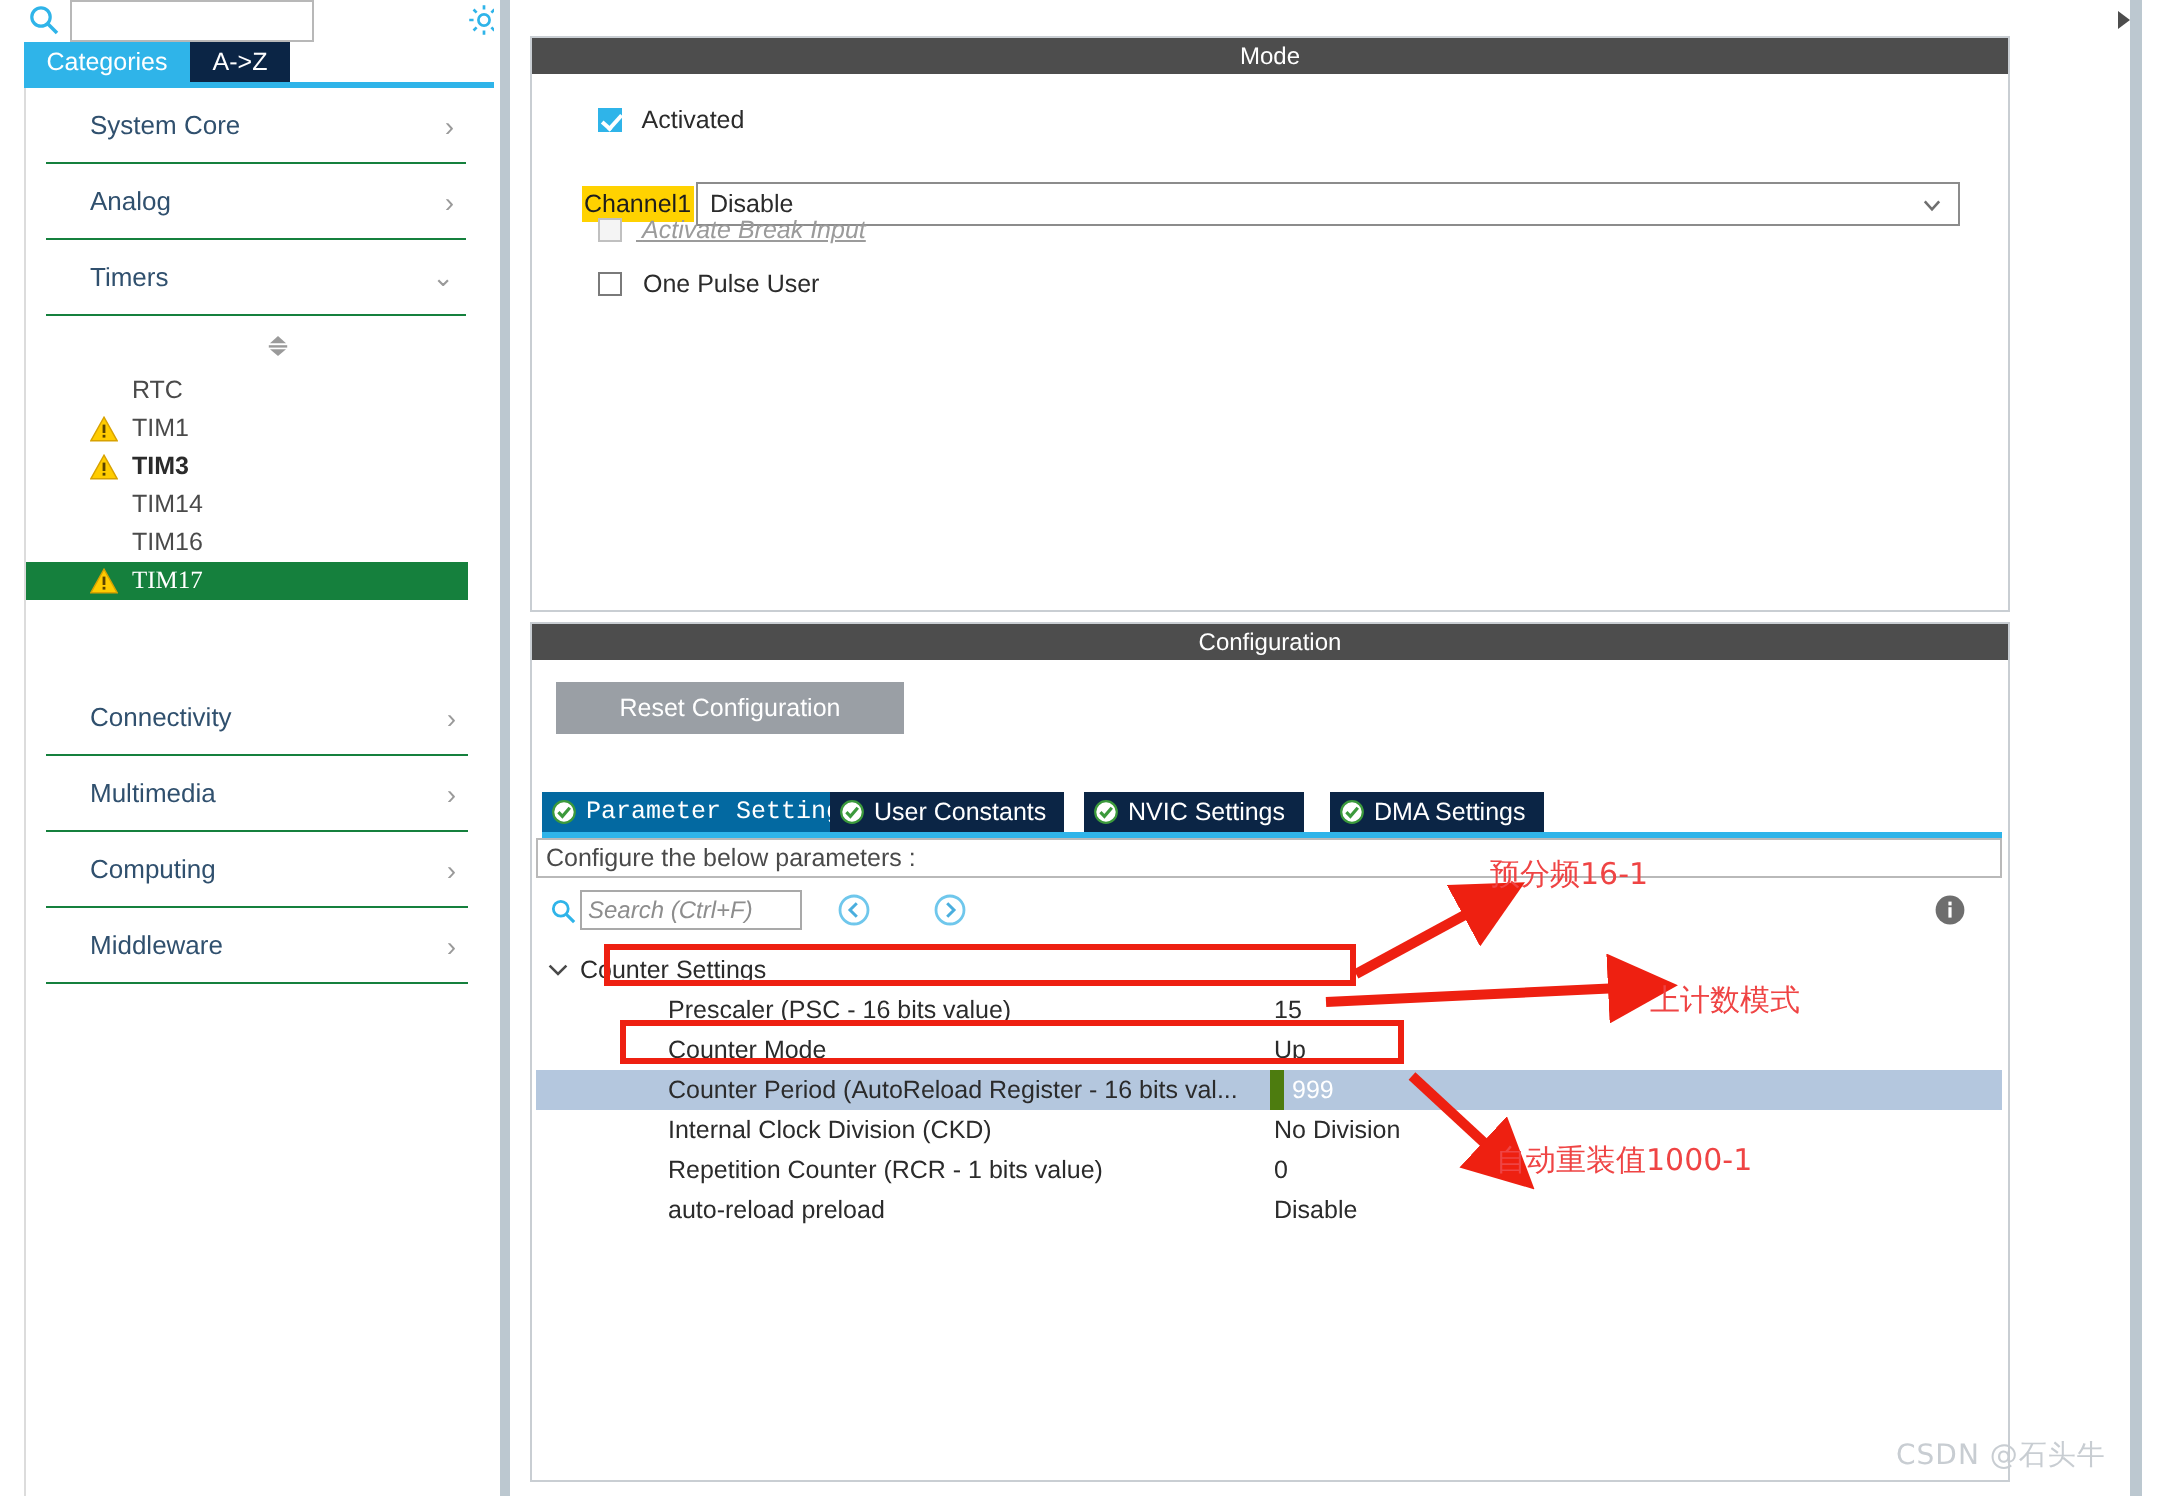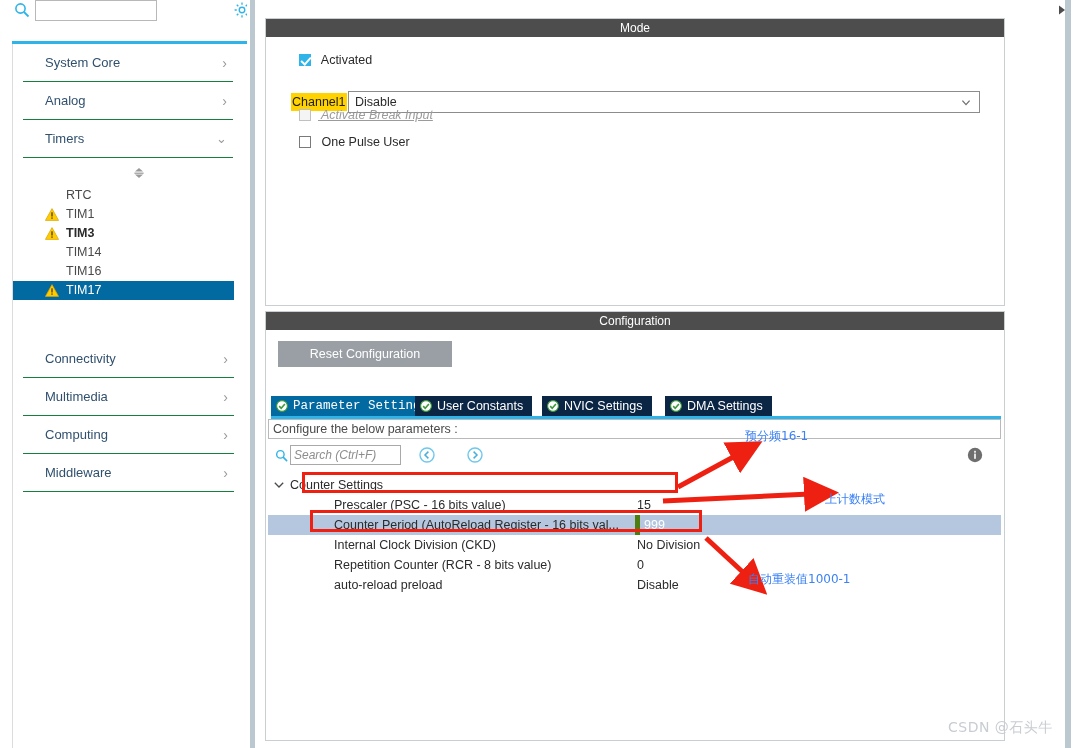--- a/index.html
+++ b/index.html
@@ -75,21 +75,21 @@
   }
   .timer-item {
     position: relative; height: 19px; line-height: 19px;
     padding-left: 53px; font-size: 12.5px; color: #4a4a4a;
     cursor: default;
   }
   .timer-item .warn {
     position: absolute; left: 32px; top: 3px; width: 14px; height: 13px;
   }
   .timer-item.selected {
-    background: #0369a1; color: #ffffff; width: 221px;
+    background: #15803d; color: #ffffff; width: 221px; font-family: Liberation Serif, serif;
   }
   .timer-item.underlined span.lbl { font-weight: bold; color:#2b2b2b;}
 
   
   #sb-scroll {
     position: absolute; left: 247px; top: 0; width: 8px; height: 748px;
     background: #ffffff;
   }
   #sb-scroll-thumb {
     position: absolute; left: 250px; top: 0; width: 5px; height: 748px;
@@ -218,27 +218,27 @@
   #tree-group .expander { position: absolute; left: 6px; top: 7px; width: 10px; height: 6px; }
   .prow {
     position: relative; height: 20px; line-height: 20px; font-size: 12.5px;
     color: #2b2b2b; cursor: default;
   }
   .prow .pname { position: absolute; left: 66px; top: 0; }
   .prow .pval  { position: absolute; left: 369px; top: 0; color: #2b2b2b; }
   .prow.sel { background: #b4c7de; }
   .prow.sel .pval {
     background: #b4c7de; color: #ffffff;
-    border-left: 5px solid #4d7c0f; padding-left: 4px; margin-left: -2px;
+    border-left: 7px solid #4d7c0f; padding-left: 4px; margin-left: -2px;
   }
 
   
   #anno { position: absolute; left: 0; top: 0; width: 1090px; height: 748px; pointer-events: none; }
   .anno-text {
-    position: absolute; color: #3b82f6; font-size: 12px;
+    position: absolute; color: #ef4444; font-size: 15px;
     font-family: "DejaVu Sans", sans-serif; white-space: nowrap;
   }
   .anno-box {
     position: absolute; border: 3px solid #ee2011; background: transparent;
   }
 
   #watermark {
     position: absolute; left: 948px; top: 719px;
     font-size: 14px; color: #c8cdd2; letter-spacing: 0.5px;
     font-family: "DejaVu Sans", sans-serif;
@@ -258,20 +258,24 @@
       </svg>
       <div id="search-combo"></div>
       <svg id="gear-icon" viewBox="0 0 20 20">
         <g fill="none" stroke="#2fb4e9" stroke-width="1.5">
           <circle cx="10" cy="10" r="3.1"></circle>
           <path d="M10 1.8v2.4M10 15.8v2.4M1.8 10h2.4M15.8 10h2.4M4.2 4.2l1.7 1.7M14.1 14.1l1.7 1.7M15.8 4.2l-1.7 1.7M5.9 14.1l-1.7 1.7"></path>
         </g>
       </svg>
     </div>
 
+    <div id="sb-tabs">
+      <div class="sb-tab" id="sb-tab-categories">Categories</div>
+      <div class="sb-tab" id="sb-tab-az">A-&gt;Z</div>
+    </div>
     <div id="sb-tab-underline"></div>
 
     <div id="sb-body">
 
       <div class="sb-cat">
         <span>System Core</span>
         <span class="arrow">›</span>
       </div>
 
       <div class="sb-cat">
@@ -459,30 +463,34 @@
             <svg class="expander" viewBox="0 0 10 6">
               <polyline points="0.8,0.8 5,5 9.2,0.8" fill="none" stroke="#4a4a4a" stroke-width="1.3"></polyline>
             </svg>
             <span>Counter Settings</span>
           </div>
 
           <div class="prow">
             <span class="pname">Prescaler (PSC - 16 bits value)</span>
             <span class="pval">15</span>
           </div>
+          <div class="prow">
+            <span class="pname">Counter Mode</span>
+            <span class="pval">Up</span>
+          </div>
           <div class="prow sel">
             <span class="pname">Counter Period (AutoReload Register - 16 bits val...</span>
             <span class="pval">999</span>
           </div>
           <div class="prow">
             <span class="pname">Internal Clock Division (CKD)</span>
             <span class="pval">No Division</span>
           </div>
           <div class="prow">
-            <span class="pname">Repetition Counter (RCR - 8 bits value)</span>
+            <span class="pname">Repetition Counter (RCR - 1 bits value)</span>
             <span class="pval">0</span>
           </div>
           <div class="prow">
             <span class="pname">auto-reload preload</span>
             <span class="pval">Disable</span>
           </div>
         </div>
 
       </div>
     </div>

